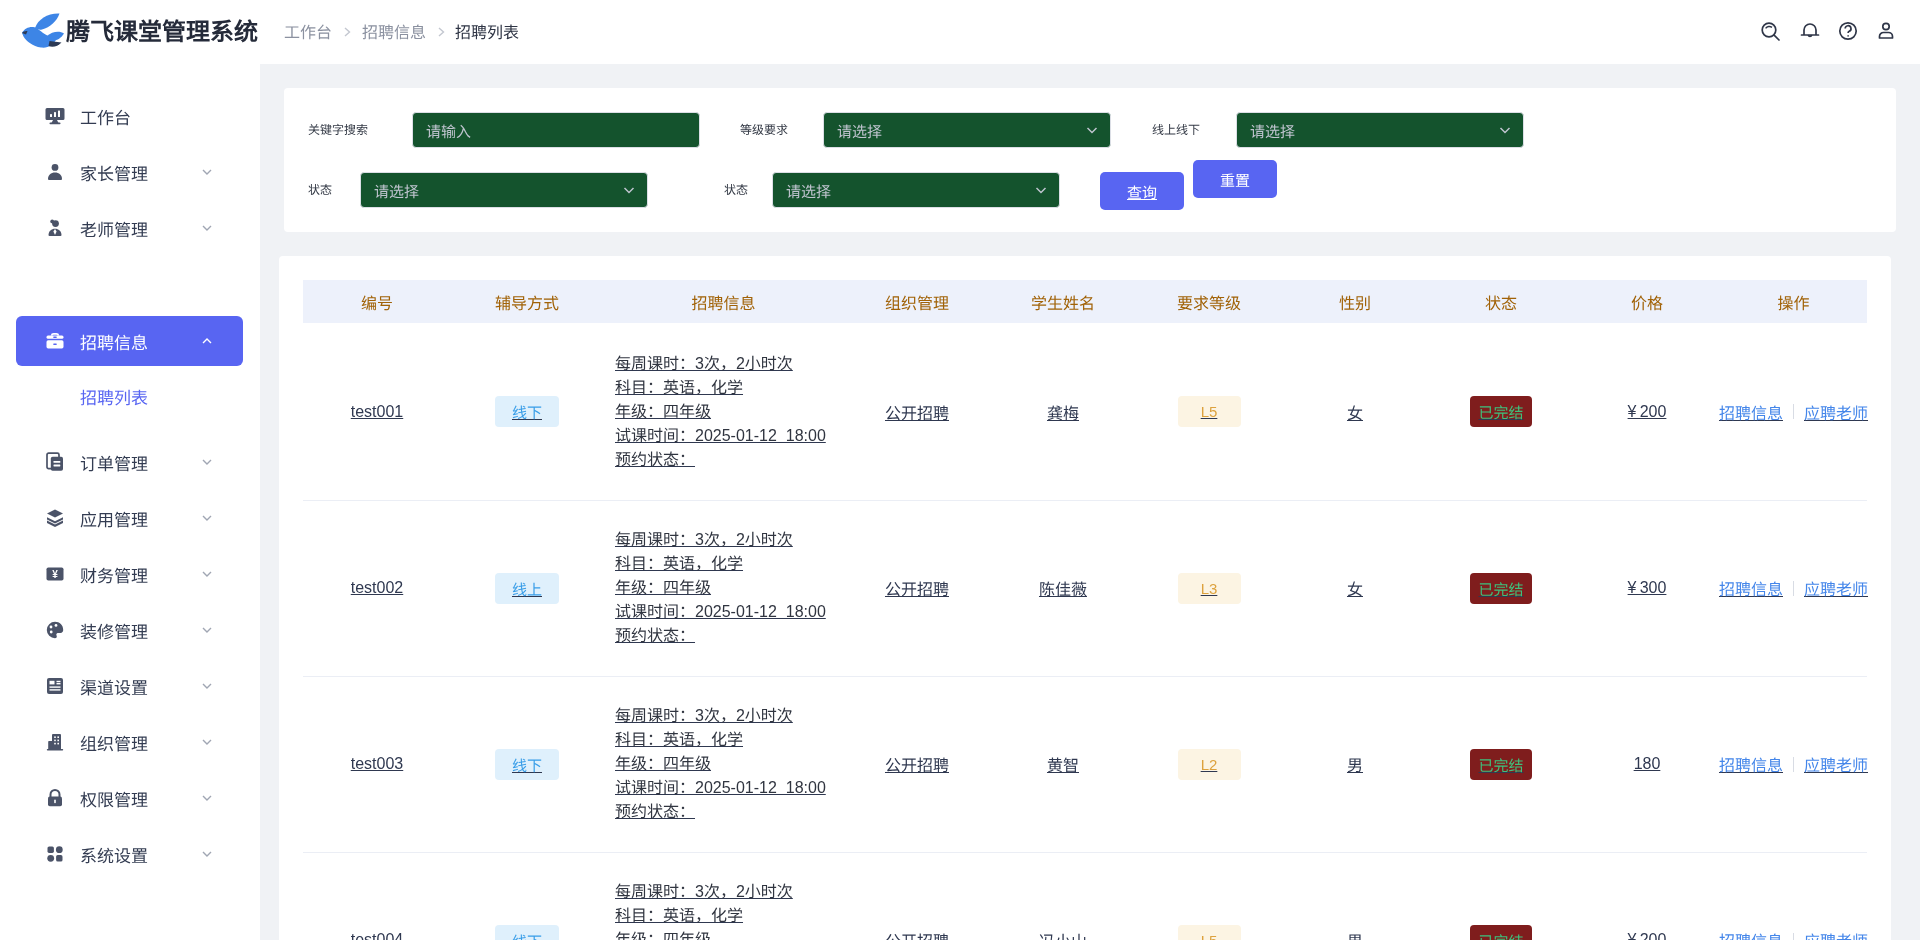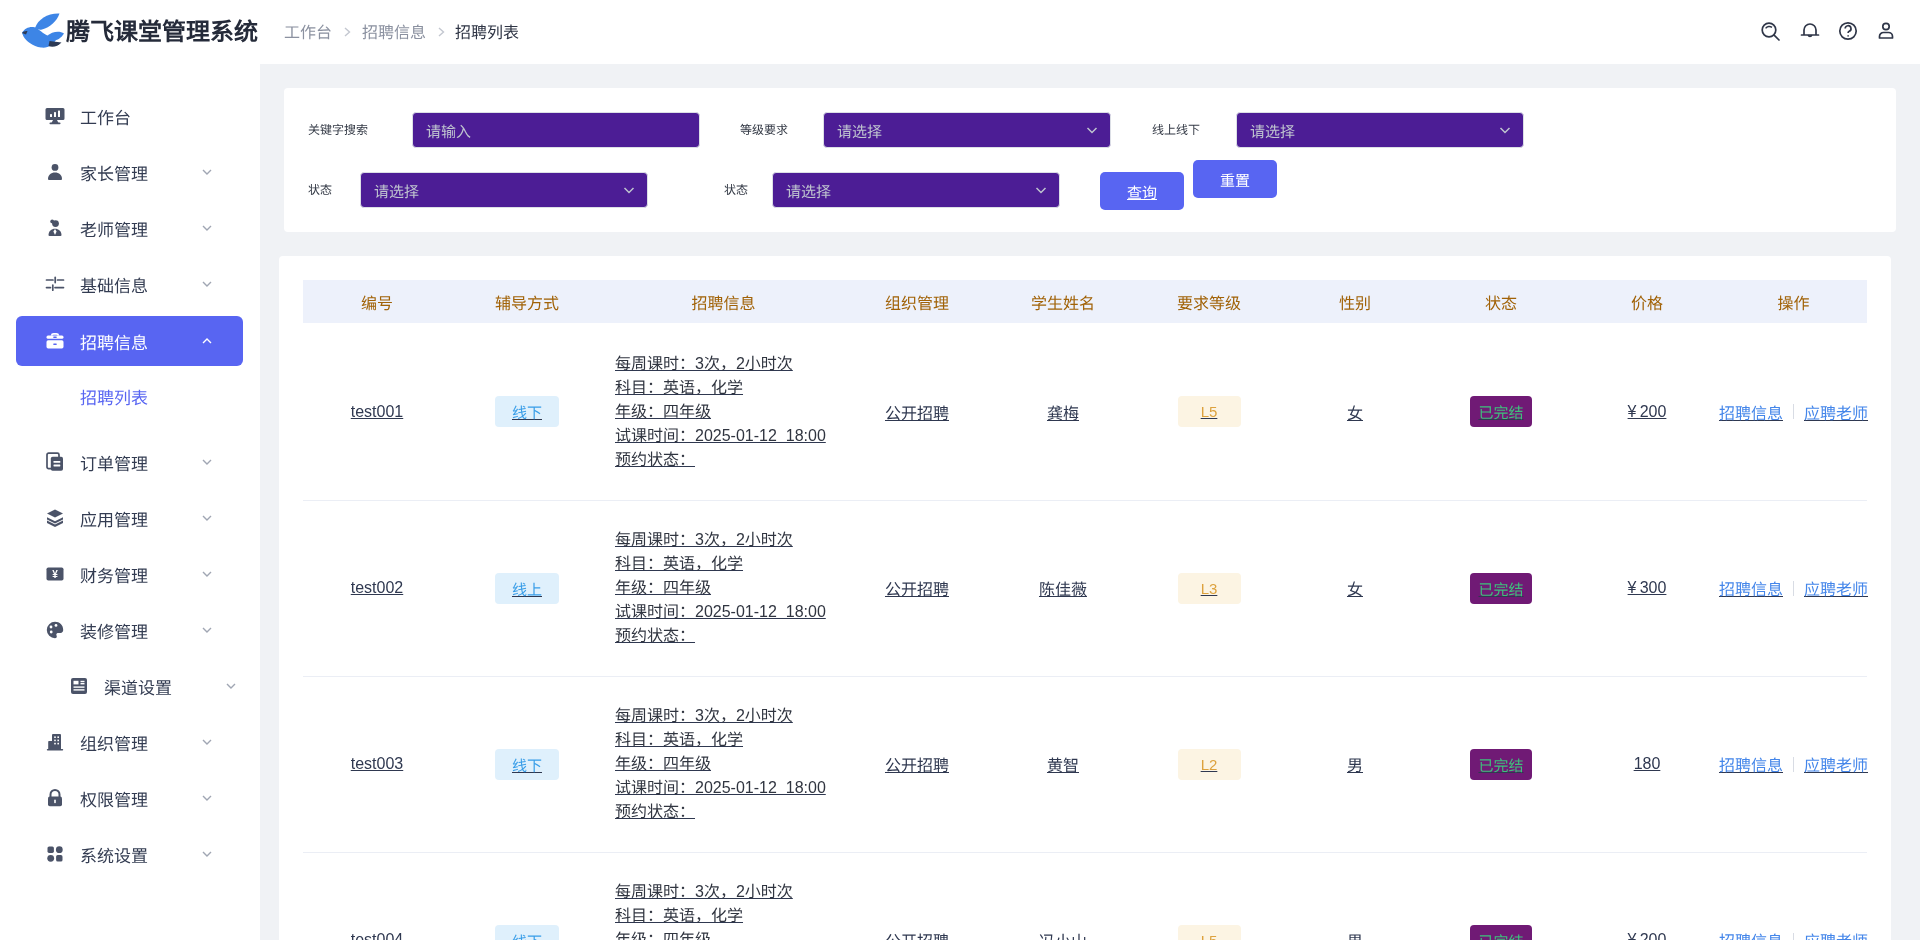--- a/index.html
+++ b/index.html
@@ -22,36 +22,36 @@
 #selitem{position:absolute;left:16px;top:252px;width:227px;height:50px;background:#5865f2;border-radius:6px;}
 #selitem .mtext{position:absolute;left:64px;top:50%;transform:translateY(-50%);font-size:17px;color:#fff;white-space:nowrap;}
 #selitem .micon{position:absolute;left:29px;top:50%;transform:translateY(-50%);width:20px;height:20px;}
 #selitem .mchev{left:185px;}
 .subitem{position:absolute;left:80px;top:320px;font-size:17px;color:#5865f2;white-space:nowrap;}
 
 #main{position:absolute;left:260px;top:64px;width:1660px;height:876px;background:#f0f2f5;}
 #fcard{position:absolute;left:24px;top:24px;width:1612px;height:144px;background:#fff;border-radius:4px;}
 #tcard{position:absolute;left:19px;top:192px;width:1612px;height:780px;background:#fff;border-radius:4px;}
 .flabel{position:absolute;font-size:12px;color:#333945;white-space:nowrap;}
-.finput{position:absolute;height:36px;background:#4c1d95;border:1px solid #dcdfe6;border-radius:4px;}
+.finput{position:absolute;height:36px;background:#14532d;border:1px solid #dcdfe6;border-radius:4px;}
 .fph{position:absolute;left:13px;top:50%;transform:translateY(-50%);font-size:15px;color:#bfc4cf;white-space:nowrap;}
 .fchev{position:absolute;right:11px;top:50%;transform:translateY(-50%);width:14px;height:14px;}
 .fbtn{position:absolute;width:84px;height:38px;background:#5865f2;border-radius:5px;color:#fff;
   font-size:15px;display:flex;align-items:center;justify-content:center;}
 
 #thead{position:absolute;left:24px;top:24px;width:1564px;height:43px;background:#edf1fb;display:flex;align-items:center;}
 .hc{font-size:16px;color:#a16207;text-align:center;flex:none;}
 .trow{position:absolute;left:24px;width:1564px;height:176px;border-bottom:1px solid #ebeef5;display:flex;align-items:center;}
 .tc{flex:none;display:flex;align-items:center;justify-content:center;font-size:16px;color:#2f3850;text-decoration:underline;}
 .tc.left{justify-content:flex-start;padding-left:12px;}
 .info{font-size:16px;color:#303540;line-height:24px;white-space:nowrap;}
 .tag{height:31px;border-radius:4px;display:flex;align-items:center;justify-content:center;font-size:15px;}
 .tag.blue{width:64px;background:#dff0fc;color:#3a9ee8;}
 .tag.amber{width:63px;background:#fcf4e3;color:#dda23e;}
-.tag.green{width:62px;background:#701a75;color:#3fc07c;text-align:right;}
+.tag.green{width:62px;background:#7f1d1d;color:#3fc07c;text-align:right;}
 .ops{font-size:16px;color:#4486ea;white-space:nowrap;display:flex;align-items:center;}
 .ops .sep{width:1px;height:15px;background:#d8dce4;margin:0 10px;}
 </style>
 </head>
 <body>
 
 <div id="header">
   <svg id="logo" width="44" height="40" viewBox="0 0 44 40">
     <path d="M1 22 C4 16.5 11 14.5 16 17.5 C20 20 23 23.5 29 25.5 L36 27 C33 33.5 27 37.5 20 36.5 C12 35.5 5 30 2.5 25.5 Z" fill="#3d85e6"></path>
     <path d="M14 17 C17 8 27 2 38.5 2.5 C36 10 29 16.5 21 18.5 C18.5 19 16 18.5 14 17 Z" fill="#3d85e6"></path>
@@ -117,34 +117,20 @@
         <circle cx="10.5" cy="5.6" r="3.4" fill="#4b5368"></circle>
         <circle cx="7.2" cy="3.4" r="1.9" fill="#4b5368"></circle>
         <path fill="#4b5368" d="M3.5 17c0-4 3-6.3 6.5-6.3s6.5 2.3 6.5 6.3a1 1 0 0 1-1 1h-11a1 1 0 0 1-1-1Z"></path>
         <path d="M10 11l1.6 2.6L10 17l-1.6-3.4Z" fill="#fff"></path>
       </svg>
       <span class="mtext">老师管理</span>
       <svg class="mchev" viewBox="0 0 12 12" fill="none" stroke="#a0a6b3" stroke-width="1.4">
         <path d="M2 4 L6 8 L10 4"></path>
       </svg>
     </div>
-  <div class="mitem" style="top:192px;">
-      <svg class="micon" viewBox="0 0 20 20" fill="none" stroke="#4b5368" stroke-width="1.7" stroke-linecap="round">
-        <line x1="1.5" y1="6" x2="8" y2="6"></line>
-        <line x1="12.5" y1="6" x2="18.5" y2="6"></line>
-        <line x1="10.2" y1="3.4" x2="10.2" y2="8.6"></line>
-        <line x1="1.5" y1="13.6" x2="5.5" y2="13.6"></line>
-        <line x1="10" y1="13.6" x2="18.5" y2="13.6"></line>
-        <line x1="7.8" y1="11" x2="7.8" y2="16.2"></line>
-      </svg>
-      <span class="mtext">基础信息</span>
-      <svg class="mchev" viewBox="0 0 12 12" fill="none" stroke="#a0a6b3" stroke-width="1.4">
-        <path d="M2 4 L6 8 L10 4"></path>
-      </svg>
-    </div>
   <div class="mitem" style="top:370px;">
       <svg class="micon" viewBox="0 0 20 20">
         <rect x="2" y="1.2" width="12" height="15.5" rx="1.6" fill="none" stroke="#4b5368" stroke-width="1.7"></rect>
         <rect x="5.8" y="4.8" width="12.2" height="14" rx="1.8" fill="#4b5368"></rect>
         <rect x="8.5" y="9" width="6.8" height="1.8" rx=".4" fill="#fff"></rect>
         <rect x="8.5" y="12.6" width="6.8" height="1.8" rx=".4" fill="#fff"></rect>
       </svg>
       <span class="mtext">订单管理</span>
       <svg class="mchev" viewBox="0 0 12 12" fill="none" stroke="#a0a6b3" stroke-width="1.4">
         <path d="M2 4 L6 8 L10 4"></path>
@@ -177,21 +163,21 @@
         <path fill="#4b5368" d="M10 1.8a8.2 8.2 0 1 0 0 16.4c1.2 0 1.8-.7 1.8-1.6 0-.8-.5-1.2-.5-2 0-1 .8-1.6 2-1.6h2.2c1.6 0 2.7-1.2 2.7-2.9C18.2 5 14.6 1.8 10 1.8Z"></path>
         <circle cx="6" cy="7" r="1.4" fill="#fff"></circle>
         <circle cx="11" cy="5.4" r="1.4" fill="#fff"></circle>
         <circle cx="6.2" cy="12" r="1.4" fill="#fff"></circle>
       </svg>
       <span class="mtext">装修管理</span>
       <svg class="mchev" viewBox="0 0 12 12" fill="none" stroke="#a0a6b3" stroke-width="1.4">
         <path d="M2 4 L6 8 L10 4"></path>
       </svg>
     </div>
-  <div class="mitem" style="top:594px;margin-left:24px;">
+  <div class="mitem" style="top:594px;">
       <svg class="micon" viewBox="0 0 20 20">
         <rect x="2" y="2" width="16" height="16" rx="2" fill="#4b5368"></rect>
         <rect x="4.5" y="4.8" width="5" height="3.6" fill="#fff"></rect>
         <rect x="11.5" y="4.8" width="4" height="1.4" fill="#fff"></rect>
         <rect x="11.5" y="7" width="4" height="1.4" fill="#fff"></rect>
         <rect x="4.5" y="10.4" width="11" height="1.4" fill="#fff"></rect>
         <rect x="4.5" y="13.2" width="11" height="1.4" fill="#fff"></rect>
       </svg>
       <span class="mtext">渠道设置</span>
       <svg class="mchev" viewBox="0 0 12 12" fill="none" stroke="#a0a6b3" stroke-width="1.4">

